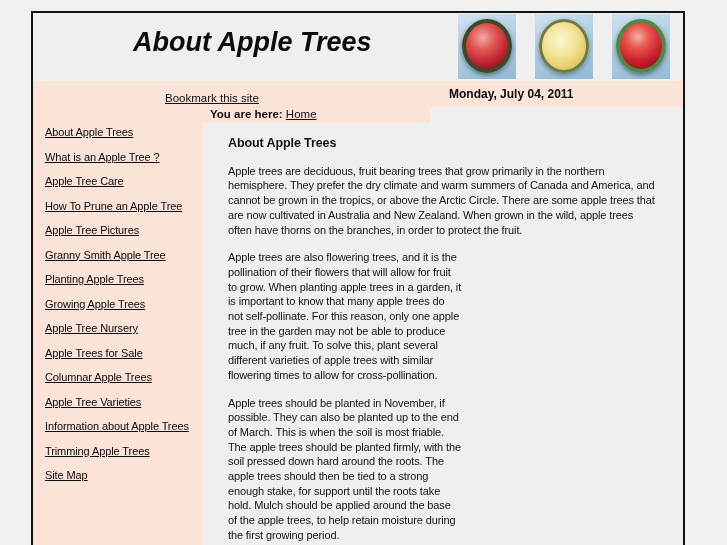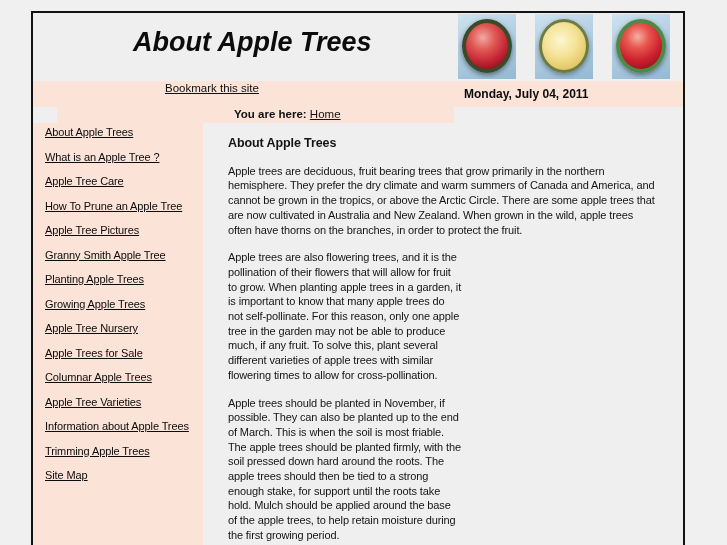--- a/index.html
+++ b/index.html
@@ -22,25 +22,25 @@
       box-shadow:0 2px 5px rgba(0,0,0,.45); }
   .thumb.yellow .fruit { border:3px solid #6d7c44;
       background:radial-gradient(circle at 42% 38%, #fdf7d0 0%, #f4e398 40%, #e3c765 75%, #b89a3e 100%);
       box-shadow:0 2px 5px rgba(0,0,0,.35); }
   .thumb.red2 .fruit { border:4px solid #4e8a46;
       background:radial-gradient(circle at 42% 30%, #f4b0a8 0%, #e8564e 28%, #cb1f2d 60%, #8e0f1c 90%);
       box-shadow:0 2px 5px rgba(0,0,0,.45); }
 
   
   .topbar { position:relative; height:26px; background:#fbe3d8; font-size:11.5px; }
-  .bookmark-link { position:absolute; left:132px; top:1px; color:#111; text-decoration:underline;text-align:right; }
-  .date { position:absolute; left:431px; top:6px; font-size:12px; font-weight:bold; color:#0c0c0c; }
+  .bookmark-link { position:absolute; left:132px; top:11px; color:#111; text-decoration:underline;text-align:right; }
+  .date { position:absolute; left:416px; top:6px; font-size:12px; font-weight:bold; color:#0c0c0c; }
 
   
-  .breadcrumb-row { position:relative; height:16px; background:#efefef;margin-left:24px; }
+  .breadcrumb-row { position:relative; height:16px; background:#efefef; }
   .breadcrumb-peach { position:absolute; left:0; top:0; width:397px; height:16px; background:#fbe3d8; }
   .breadcrumb-text { position:relative; padding-left:177px; font-size:11.5px; line-height:15px; }
   .breadcrumb-text .crumb-label { font-weight:bold; }
   .breadcrumb-text a { color:#111; text-decoration:underline; }
 
   
   .main-row { display:flex; align-items:stretch; min-height:441px; }
 
   .sidebar { width:170px; background:#fbe3d8; padding:3px 0 0 12px; font-size:11px; }
   .nav-link { display:block; line-height:12px; margin-bottom:12.5px; color:#0c0c0c;

